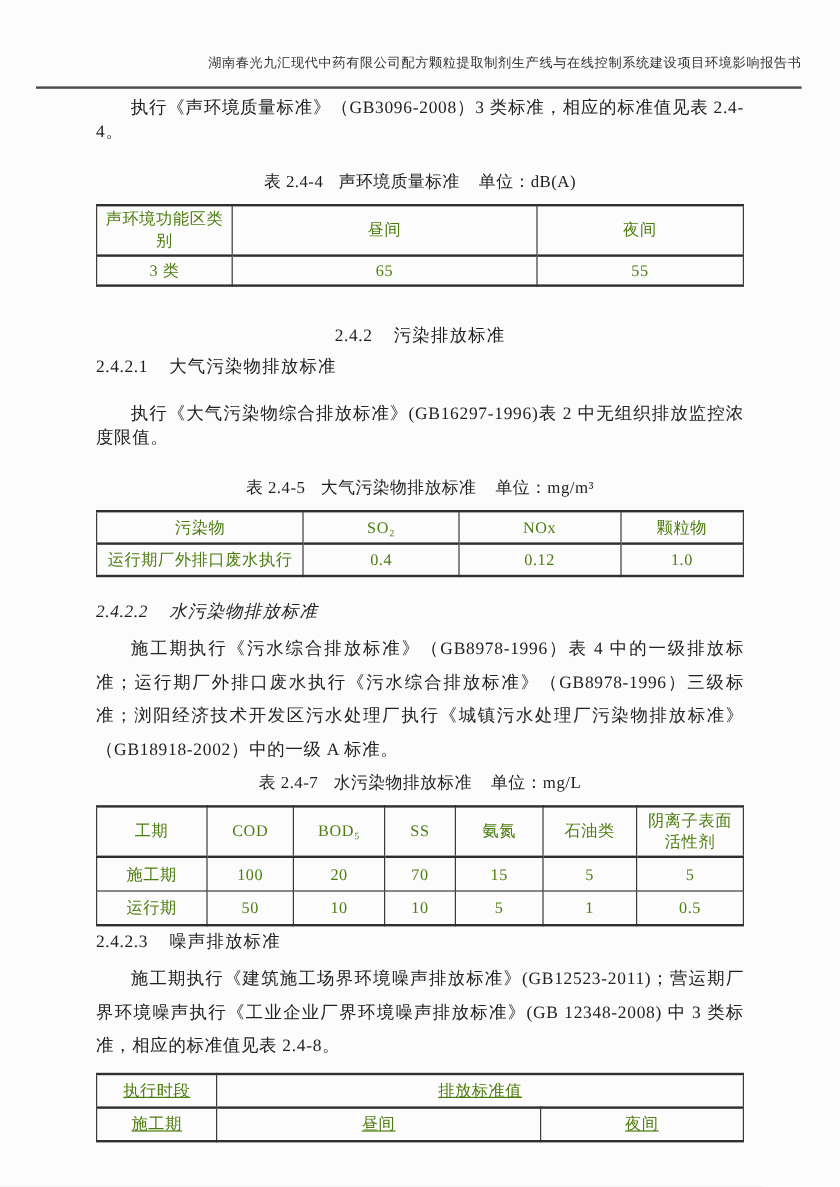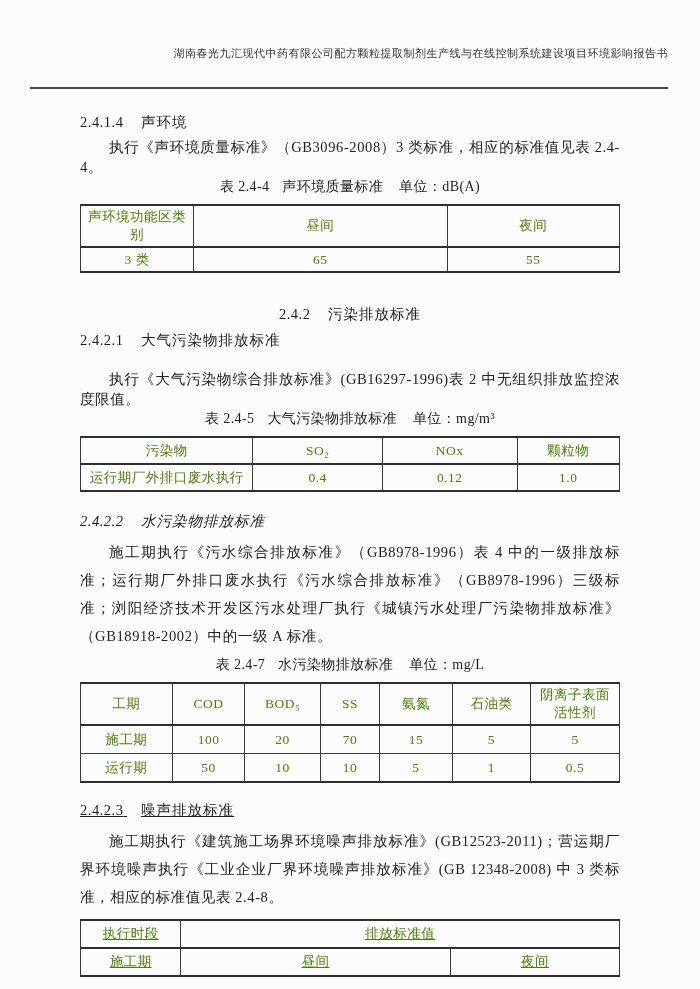--- a/index.html
+++ b/index.html
@@ -13,52 +13,52 @@
     font-family:"Liberation Serif","DejaVu Serif",serif;
     color:#1f1f1f;
     overflow:hidden;
   }
   .doc-header{
     margin:0 32px 0 30px;
     text-align:right;
     font-size:11px;
     letter-spacing:.5px;
     color:#333;
-    padding-bottom:26px;
+    padding-bottom:11px;
     border-bottom:2px solid #4a4a4a;
     line-height:15px;
   }
   .content{margin:0 80px;}
   .heading{
     margin:0;
     font-size:14.5px;
     line-height:18px;
     font-weight:normal;
     color:#1e1e1e;
   }
   .heading .sec-num{letter-spacing:.5px;}
   .heading .sec-title{margin-left:14px;letter-spacing:1px;}
   .h-2414{margin-top:24px;}
   .h-242{margin-top:32px;text-align:center;}
   .h-2421{margin-top:8px;}
   .h-2422{margin-top:20px;font-style:italic;}
-  .h-2423{margin-top:18px;text-decoration:underline;}
+  .h-2423{margin-top:4px;}
   .para{
     margin:20px 0 0 0;
     font-size:14.5px;
     line-height:20px;
     text-indent:2em;
     text-align:justify;
     letter-spacing:.6px;
     color:#222;
   }
   .para.multiline{line-height:28px;margin-top:8px;}
   .p-2414{margin-top:6px;}
   .caption{
-    margin:1px 0 0 0;
+    margin:24px 0 0 0;
     text-align:center;
     font-size:14px;
     line-height:18px;
     color:#1e1e1e;
     letter-spacing:.4px;
   }
   .caption .cap-label{margin-right:9px;}
   .caption .cap-unit{margin-left:12px;}
   .cap-3{margin-top:6px;}
   .cap-4{margin-top:6px;}
@@ -96,24 +96,20 @@
 <body>
 
 <div class="page">
 
   <div class="doc-header">
     <span>湖南春光九汇现代中药有限公司配方颗粒提取制剂生产线与在线控制系统建设项目环境影响报告书</span>
   </div>
 
   <div class="content">
 
-    <p class="heading h-2414">
-      <span class="sec-num">2.4.1.4</span>
-      <span class="sec-title">声环境</span>
-    </p>
     <p class="para p-2414">执行《声环境质量标准》（GB3096-2008）3 类标准，相应的标准值见表 2.4-4。</p>
 
     <p class="caption">
       <span class="cap-label">表 2.4-4</span>
       <span class="cap-title">声环境质量标准</span>
       <span class="cap-unit">单位：dB(A)</span>
     </p>
     <table class="std" id="table-244">
         <colgroup>
           <col style="width: 21%;">

